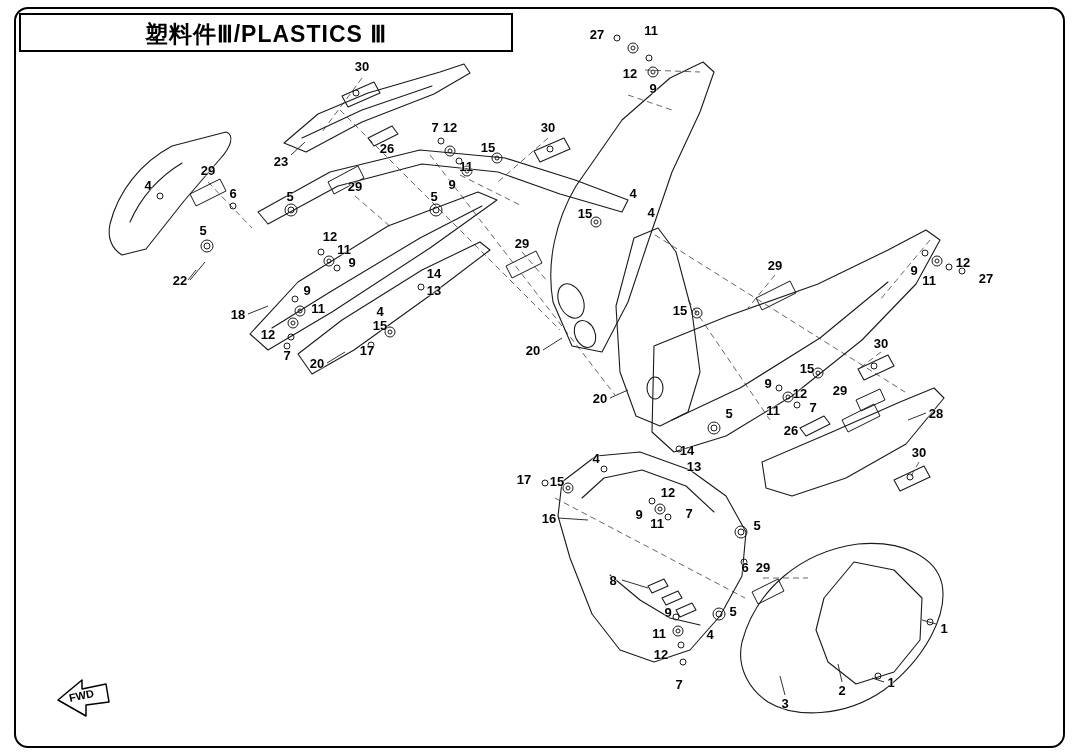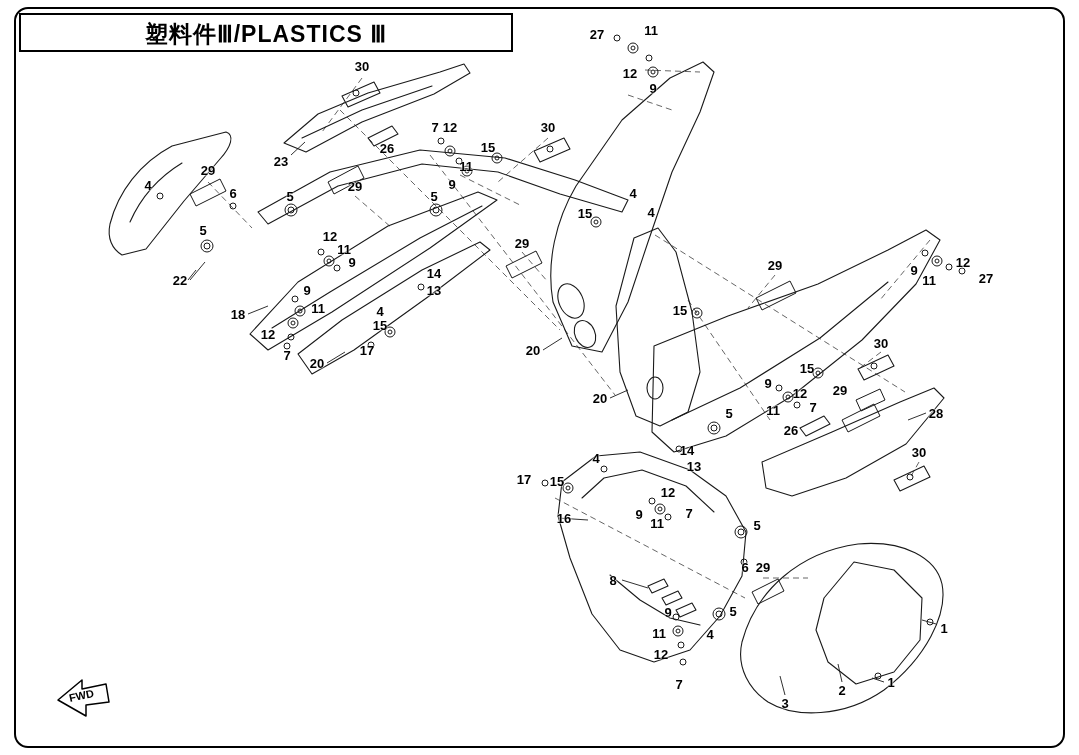--- a/index.html
+++ b/index.html
@@ -323,21 +323,21 @@
       <span class="callout" style="left: 791px; top: 430px;">26</span>
       <span class="callout" style="left: 687px; top: 450px;">14</span>
       <span class="callout" style="left: 919px; top: 452px;">30</span>
       <span class="callout" style="left: 596px; top: 458px;">4</span>
       <span class="callout" style="left: 694px; top: 466px;">13</span>
       <span class="callout" style="left: 524px; top: 479px;">17</span>
       <span class="callout" style="left: 557px; top: 481px;">15</span>
       <span class="callout" style="left: 668px; top: 492px;">12</span>
       <span class="callout" style="left: 689px; top: 513px;">7</span>
       <span class="callout" style="left: 639px; top: 514px;">9</span>
-      <span class="callout" style="left: 564px; top: 518px;">16</span>
+      <span class="callout" style="left: 549px; top: 518px;">16</span>
       <span class="callout" style="left: 657px; top: 523px;">11</span>
       <span class="callout" style="left: 757px; top: 525px;">5</span>
       <span class="callout" style="left: 745px; top: 567px;">6</span>
       <span class="callout" style="left: 763px; top: 567px;">29</span>
       <span class="callout" style="left: 613px; top: 580px;">8</span>
       <span class="callout" style="left: 733px; top: 611px;">5</span>
       <span class="callout" style="left: 668px; top: 612px;">9</span>
       <span class="callout" style="left: 944px; top: 628px;">1</span>
       <span class="callout" style="left: 659px; top: 633px;">11</span>
       <span class="callout" style="left: 710px; top: 634px;">4</span>

